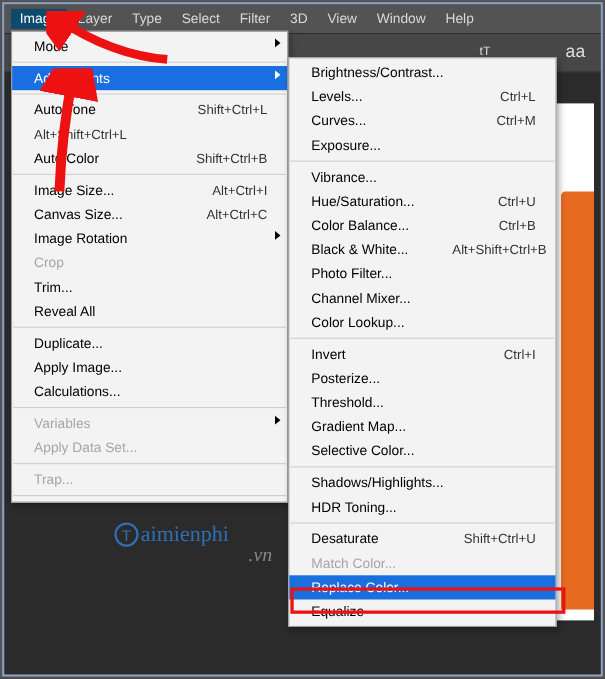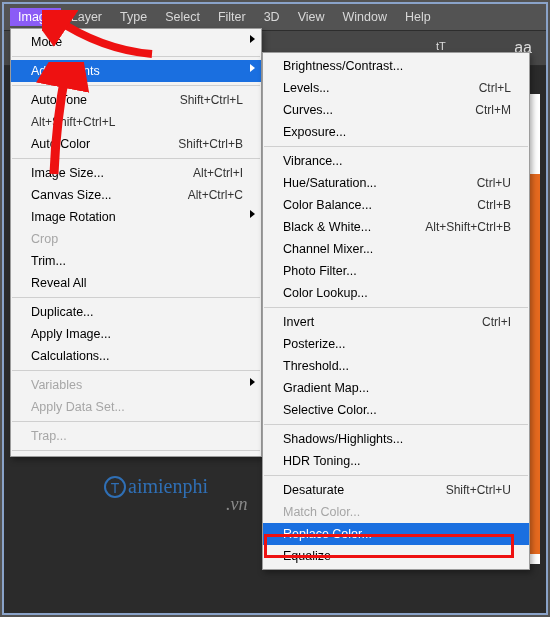--- a/index.html
+++ b/index.html
@@ -23,21 +23,21 @@
   }
   .menubar {
     display: flex;
     gap: 2px;
     padding: 4px 6px;
     background: #535353;
     color: #d8d8d8;
     font-size: 12.5px;
   }
   .menubar .mitem { padding: 2px 8px; cursor: default; }
-  .menubar .mitem.open { background: #8b5cf6; color:#fff;}
+  .menubar .mitem.open { background: #0c4a6e; color:#fff;}
   .toolbar {
     height: 36px;
     background: #474747;
     border-top: 1px solid #2d2d2d;
     border-bottom: 1px solid #2d2d2d;
     position: relative;
   }
   .toolbar .ptbox {
     position: absolute;
     right: 64px;
@@ -111,21 +111,21 @@
   .menu .row .sc { color:#333; font-size:12px; }
   .menu .sep { height:1px; background:#cfcfcf; margin:3px 1px; }
   .menu .row .arrow {
     position:absolute; right:6px; top:4px;
     border-left:5px solid #000;
     border-top:4px solid transparent;
     border-bottom:4px solid transparent;
   }
   .menu .row.hover .arrow{border-left-color:#fff;}
   #image-menu { top: 24px; left: 6px; width: 252px; }
-  #adjust-menu { top: 48px; left: 258px; width: 268px; }
+  #adjust-menu { top: 48px; left: 258px; width: 244px; }
   .redbox{
     position:absolute;
     border:3px solid #e11;
     pointer-events:none;
   }
   #redbox1{ left:260px; top:530px; width:250px; height:24px; }
   .bigarrow{
     position:absolute;
     pointer-events:none;
   }
@@ -269,24 +269,24 @@
       </div>
       <div class="row">
         <span class="lbl">Color Balance...</span>
         <span class="sc">Ctrl+B</span>
       </div>
       <div class="row">
         <span class="lbl">Black &amp; White...</span>
         <span class="sc">Alt+Shift+Ctrl+B</span>
       </div>
       <div class="row">
+        <span class="lbl">Photo Filter...</span>
+      </div>
+      <div class="row">
         <span class="lbl">Channel Mixer...</span>
-      </div>
-      <div class="row">
-        <span class="lbl">Photo Filter...</span>
       </div>
       <div class="row">
         <span class="lbl">Color Lookup...</span>
       </div>
       <div class="sep"></div>
       <div class="row">
         <span class="lbl">Invert</span>
         <span class="sc">Ctrl+I</span>
       </div>
       <div class="row">

